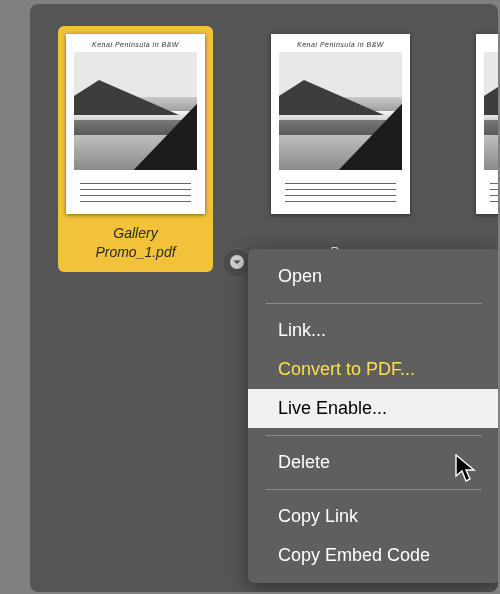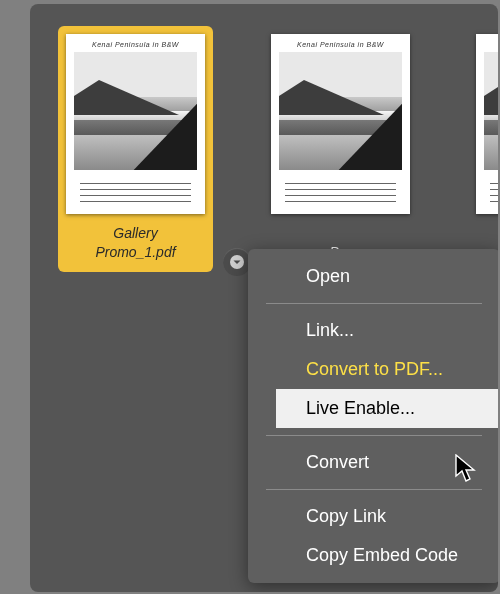--- a/index.html
+++ b/index.html
@@ -118,21 +118,20 @@
     background: #5f5f5f;
     border-radius: 6px;
     padding: 8px 0;
     box-shadow: 0 4px 18px rgba(0,0,0,0.45);
     color: #fff;
     font-size: 18px;
   }
   .menu-item {
     padding: 9px 30px;
     white-space: nowrap;
-    margin-left: 28px;
   }
   .menu-item.disabled { color: #fde047; }
   .menu-item.highlight {
     background: #f0f0f0;
     color: #000000;
   }
   .menu-sep {
     height: 1px;
     margin: 7px 18px;
     background: #8b8b8b;
@@ -208,21 +207,21 @@
     </svg>
   </div>
 
   <div class="menu">
     <div class="menu-item">Open</div>
     <div class="menu-sep"></div>
     <div class="menu-item">Link...</div>
     <div class="menu-item disabled">Convert to PDF...</div>
     <div class="menu-item highlight">Live Enable...</div>
     <div class="menu-sep"></div>
-    <div class="menu-item">Convert</div>
+    <div class="menu-item">Delete</div>
     <div class="menu-sep"></div>
     <div class="menu-item">Copy Link</div>
     <div class="menu-item">Copy Embed Code</div>
   </div>
 
   <svg class="cursor" width="26" height="30" viewBox="0 0 26 30">
     <path d="M1 1 L1 22 L7 17 L11 27 L15 25 L11 16 L19 16 Z" fill="#000" stroke="#fff" stroke-width="1.4"></path>
   </svg>
 
 </div>

